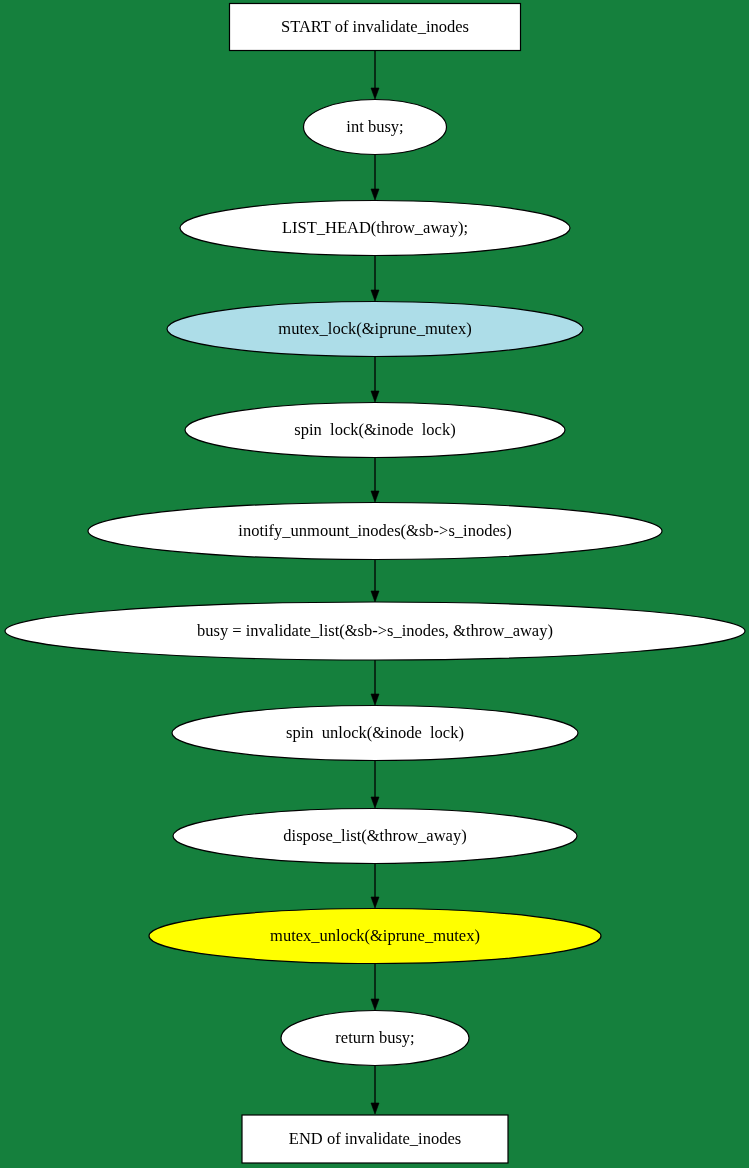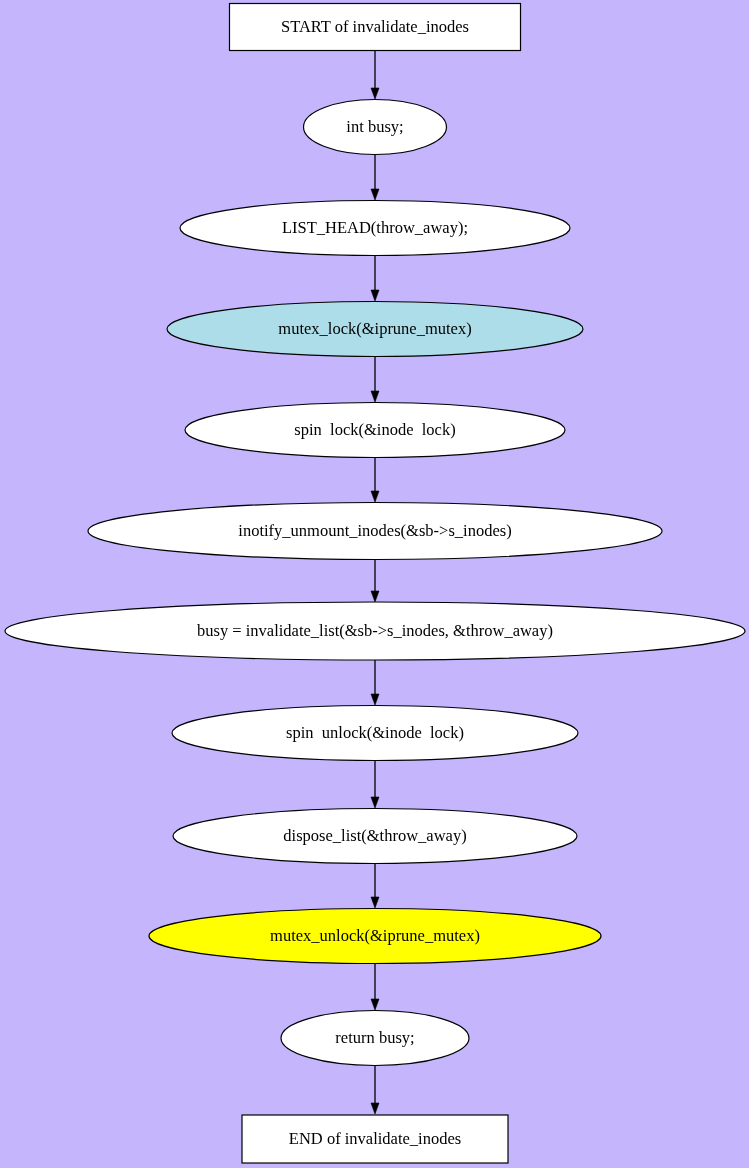--- a/index.html
+++ b/index.html
@@ -7,21 +7,21 @@
     padding: 0;
     background: #ffffff;
   }
   body {
     font-family: "Liberation Serif", "DejaVu Serif", serif;
   }
   #canvas {
     position: relative;
     width: 749px;
     height: 1168px;
-    background: #c4b5fd;
+    background: #15803d;
     overflow: hidden;
   }
   #graph-svg {
     position: absolute;
     left: 0;
     top: 0;
     width: 749px;
     height: 1168px;
   }
   .node-shape {

